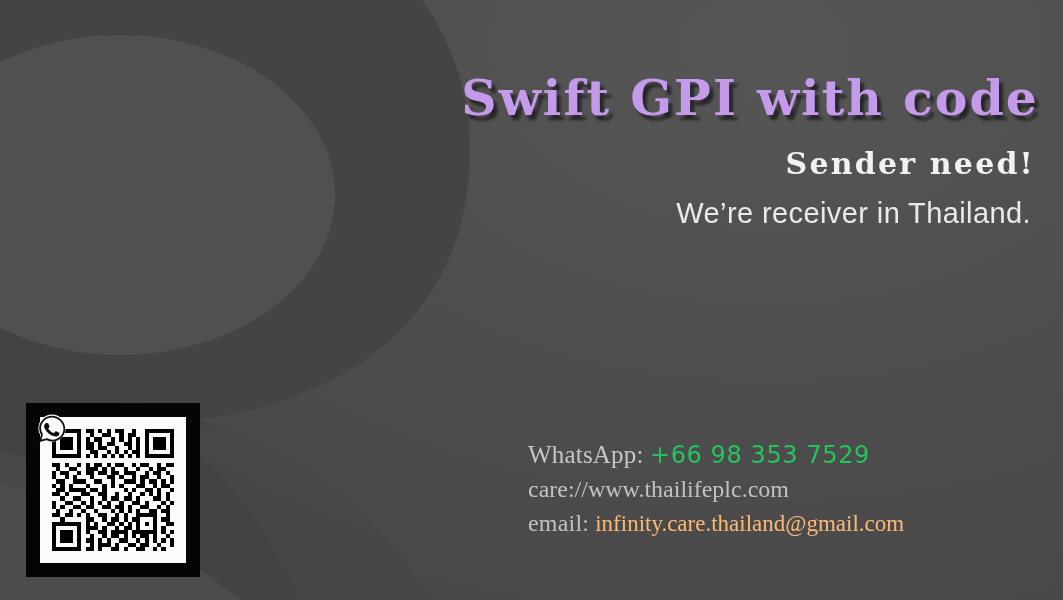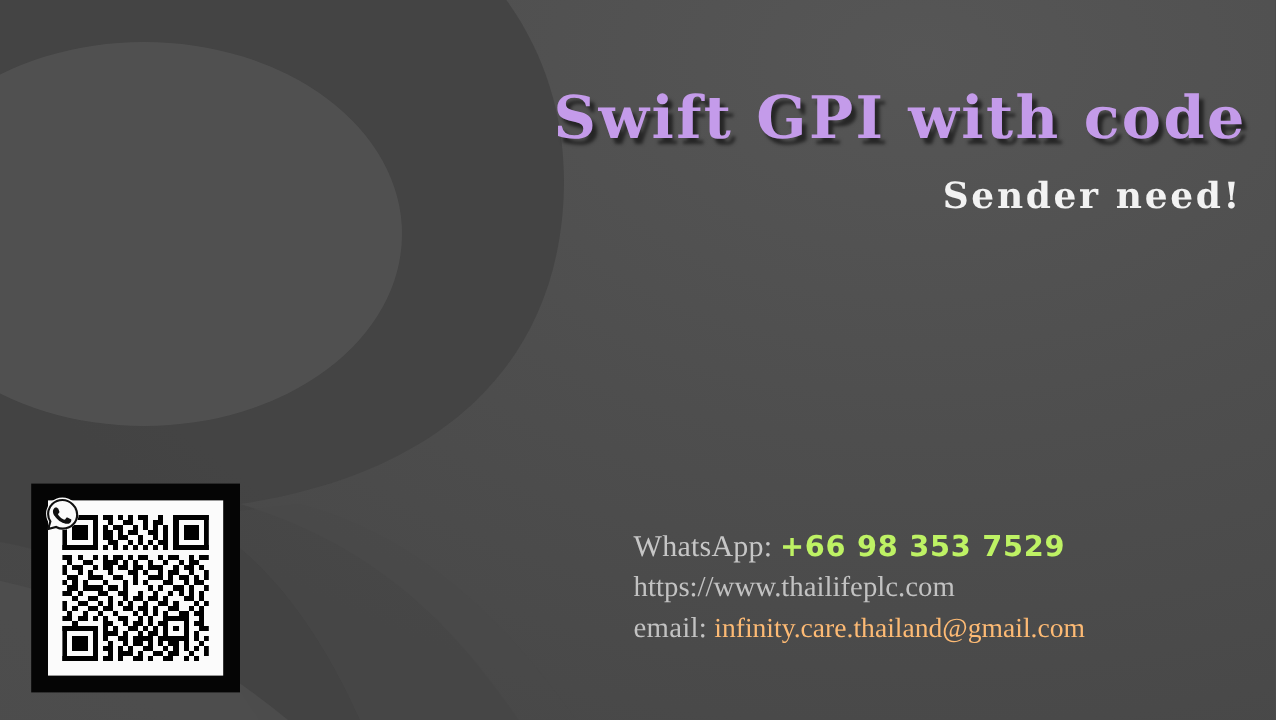--- a/index.html
+++ b/index.html
@@ -79,22 +79,21 @@
     font-size: 25px;
     line-height: 34px;
     white-space: nowrap;
     color: #c6c6c6;
   }
   .contact-line .lbl { letter-spacing: 0.2px; }
   .contact-line .val {
     font-family: "DejaVu Sans", "Liberation Sans", sans-serif;
     font-size: 24px;
     letter-spacing: 0.6px;
-    color: #bef264;
-    font-weight: bold;
+    color: #22c55e;
   }
   .contact-line.url, .contact-line.mail { font-size: 24px; color: #c2c2c2; }
   .contact-line.mail .val2 {
     font-family: "Liberation Serif", "DejaVu Serif", serif;
     font-size: 23px;
     color: #fdba74;
   }
 
   
   .qr-frame {
@@ -158,29 +157,30 @@
                  C 360 450 430 530 480 600
                  L 300 600
                  C 260 510 210 455 160 430 Z" fill="#494949" opacity="0.6"></path>
       </g>
     </svg>
   </div>
 
   <div class="headline-wrap">
     <h1 class="title">Swift GPI with code</h1>
     <div class="subtitle">Sender need!</div>
+    <div class="tagline">We’re receiver in Thailand.</div>
   </div>
 
   <div class="contact">
     <div class="contact-line">
       <span class="lbl">WhatsApp:</span>
       <span class="val">+66 98 353 7529</span>
     </div>
     <div class="contact-line url">
-      <span>https://www.thailifeplc.com</span>
+      <span>care://www.thailifeplc.com</span>
     </div>
     <div class="contact-line mail">
       <span class="lbl">email:</span>
       <span class="val2">infinity.care.thailand@gmail.com</span>
     </div>
   </div>
 
   <div class="qr-frame">
     <div class="qr-inner">
       <svg width="122" height="122" viewBox="0 0 29 29" shape-rendering="crispEdges" aria-hidden="true">

